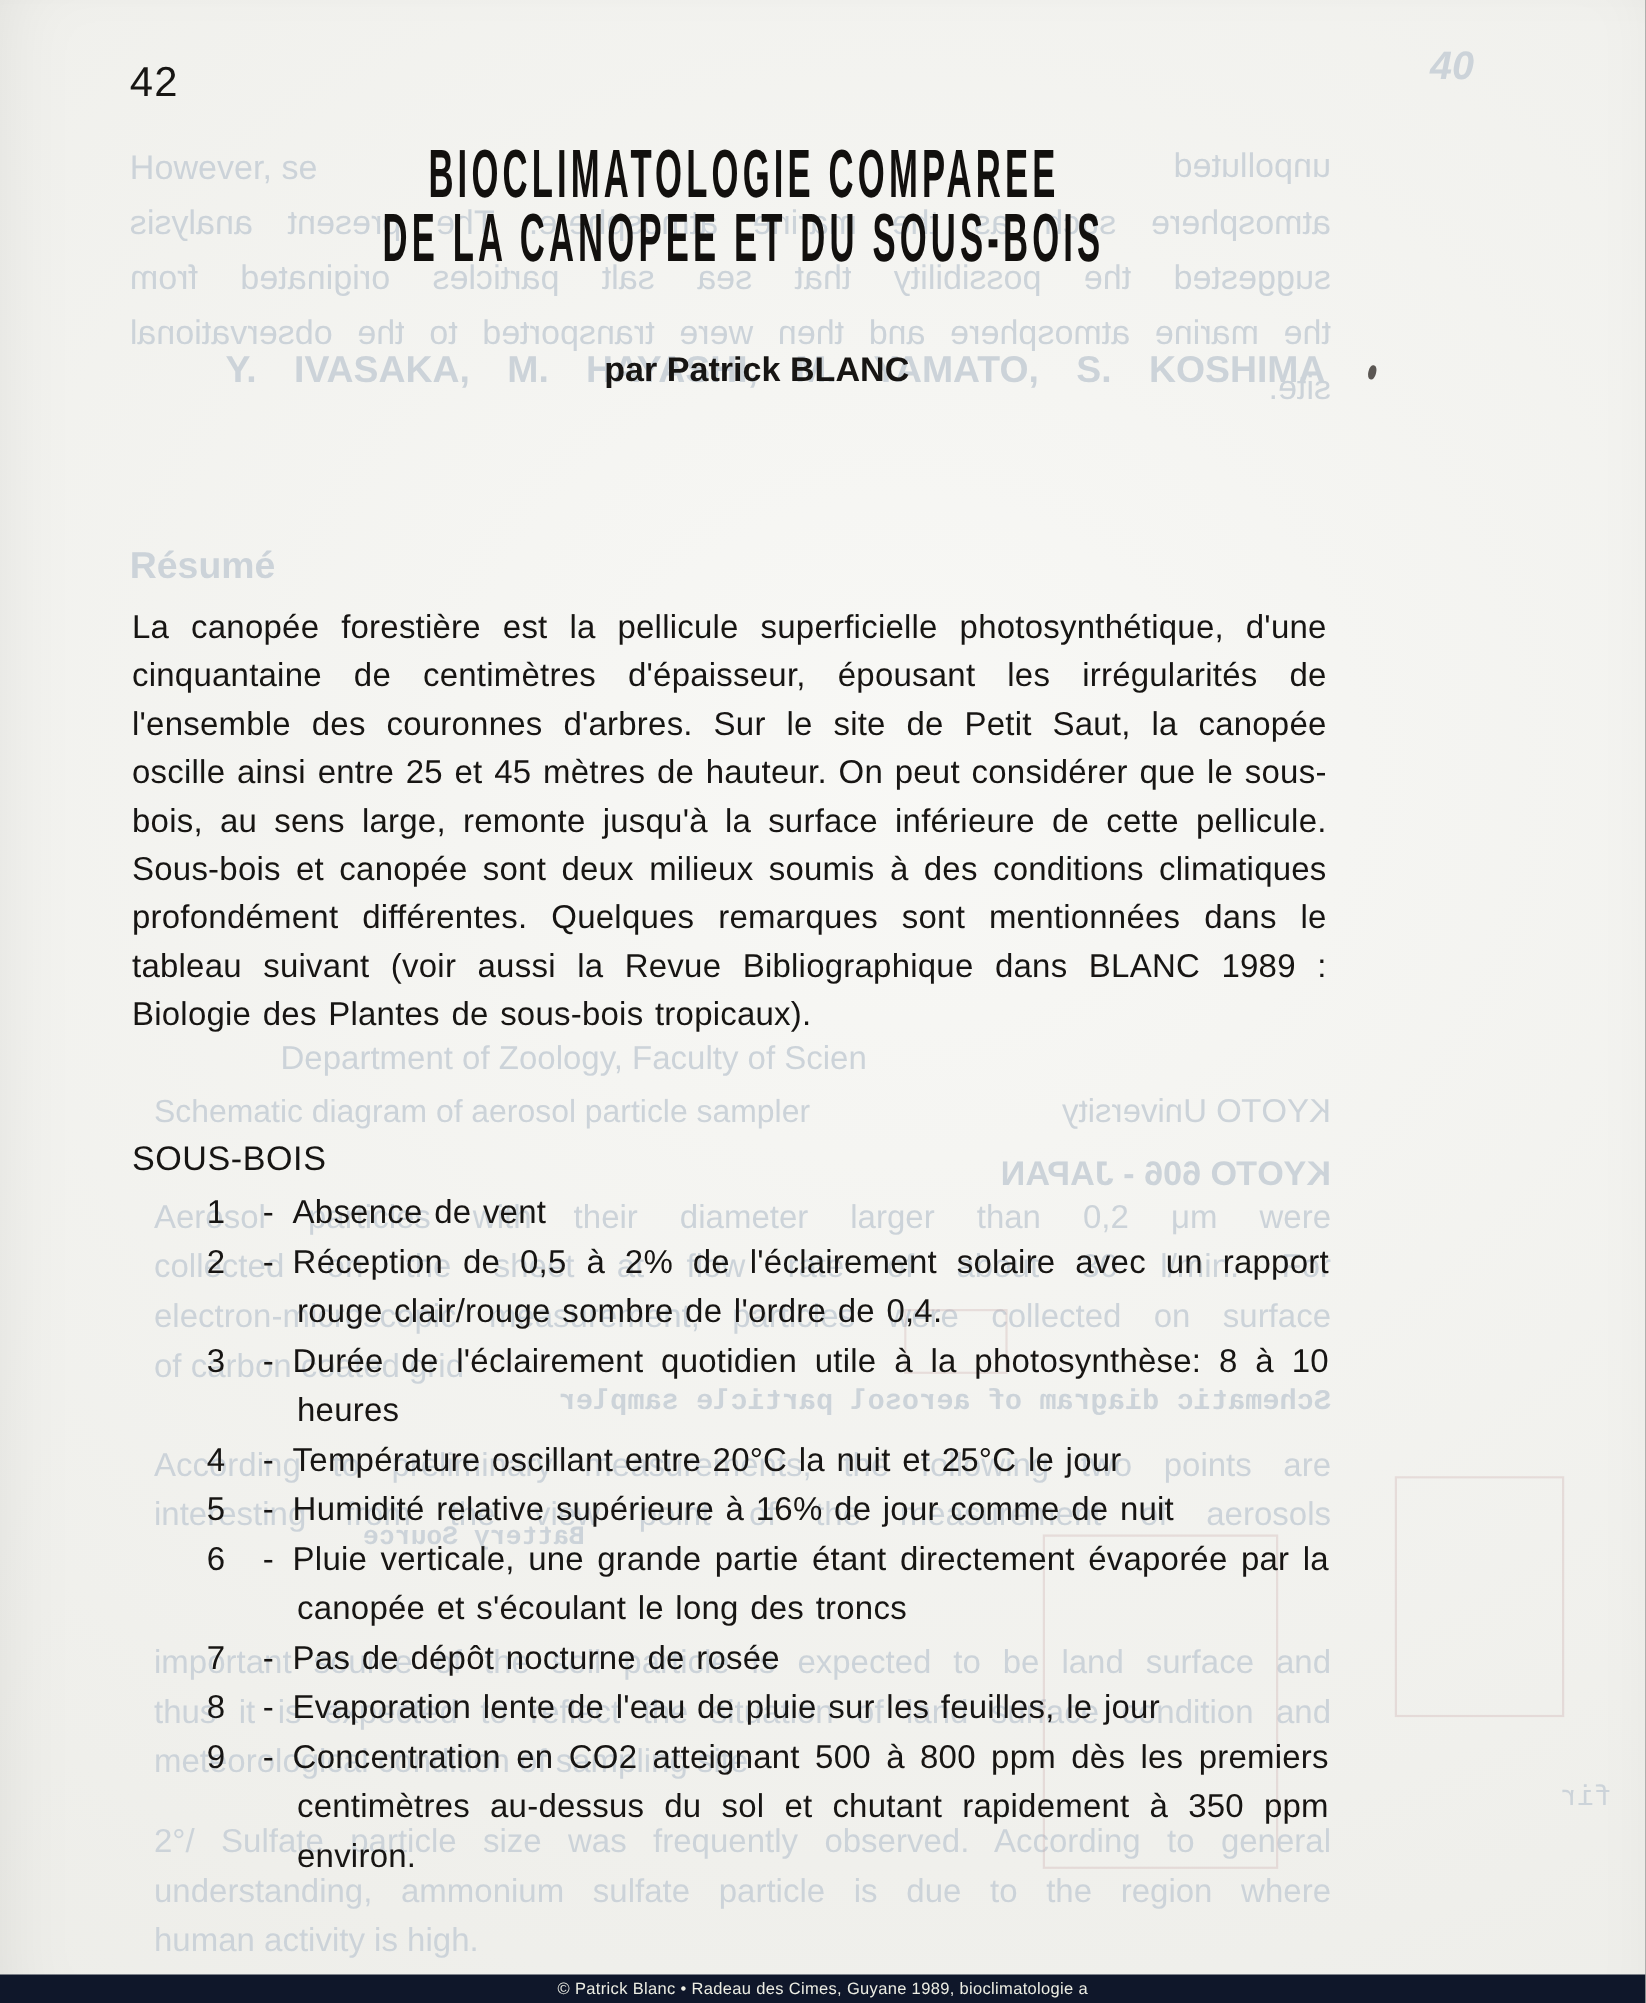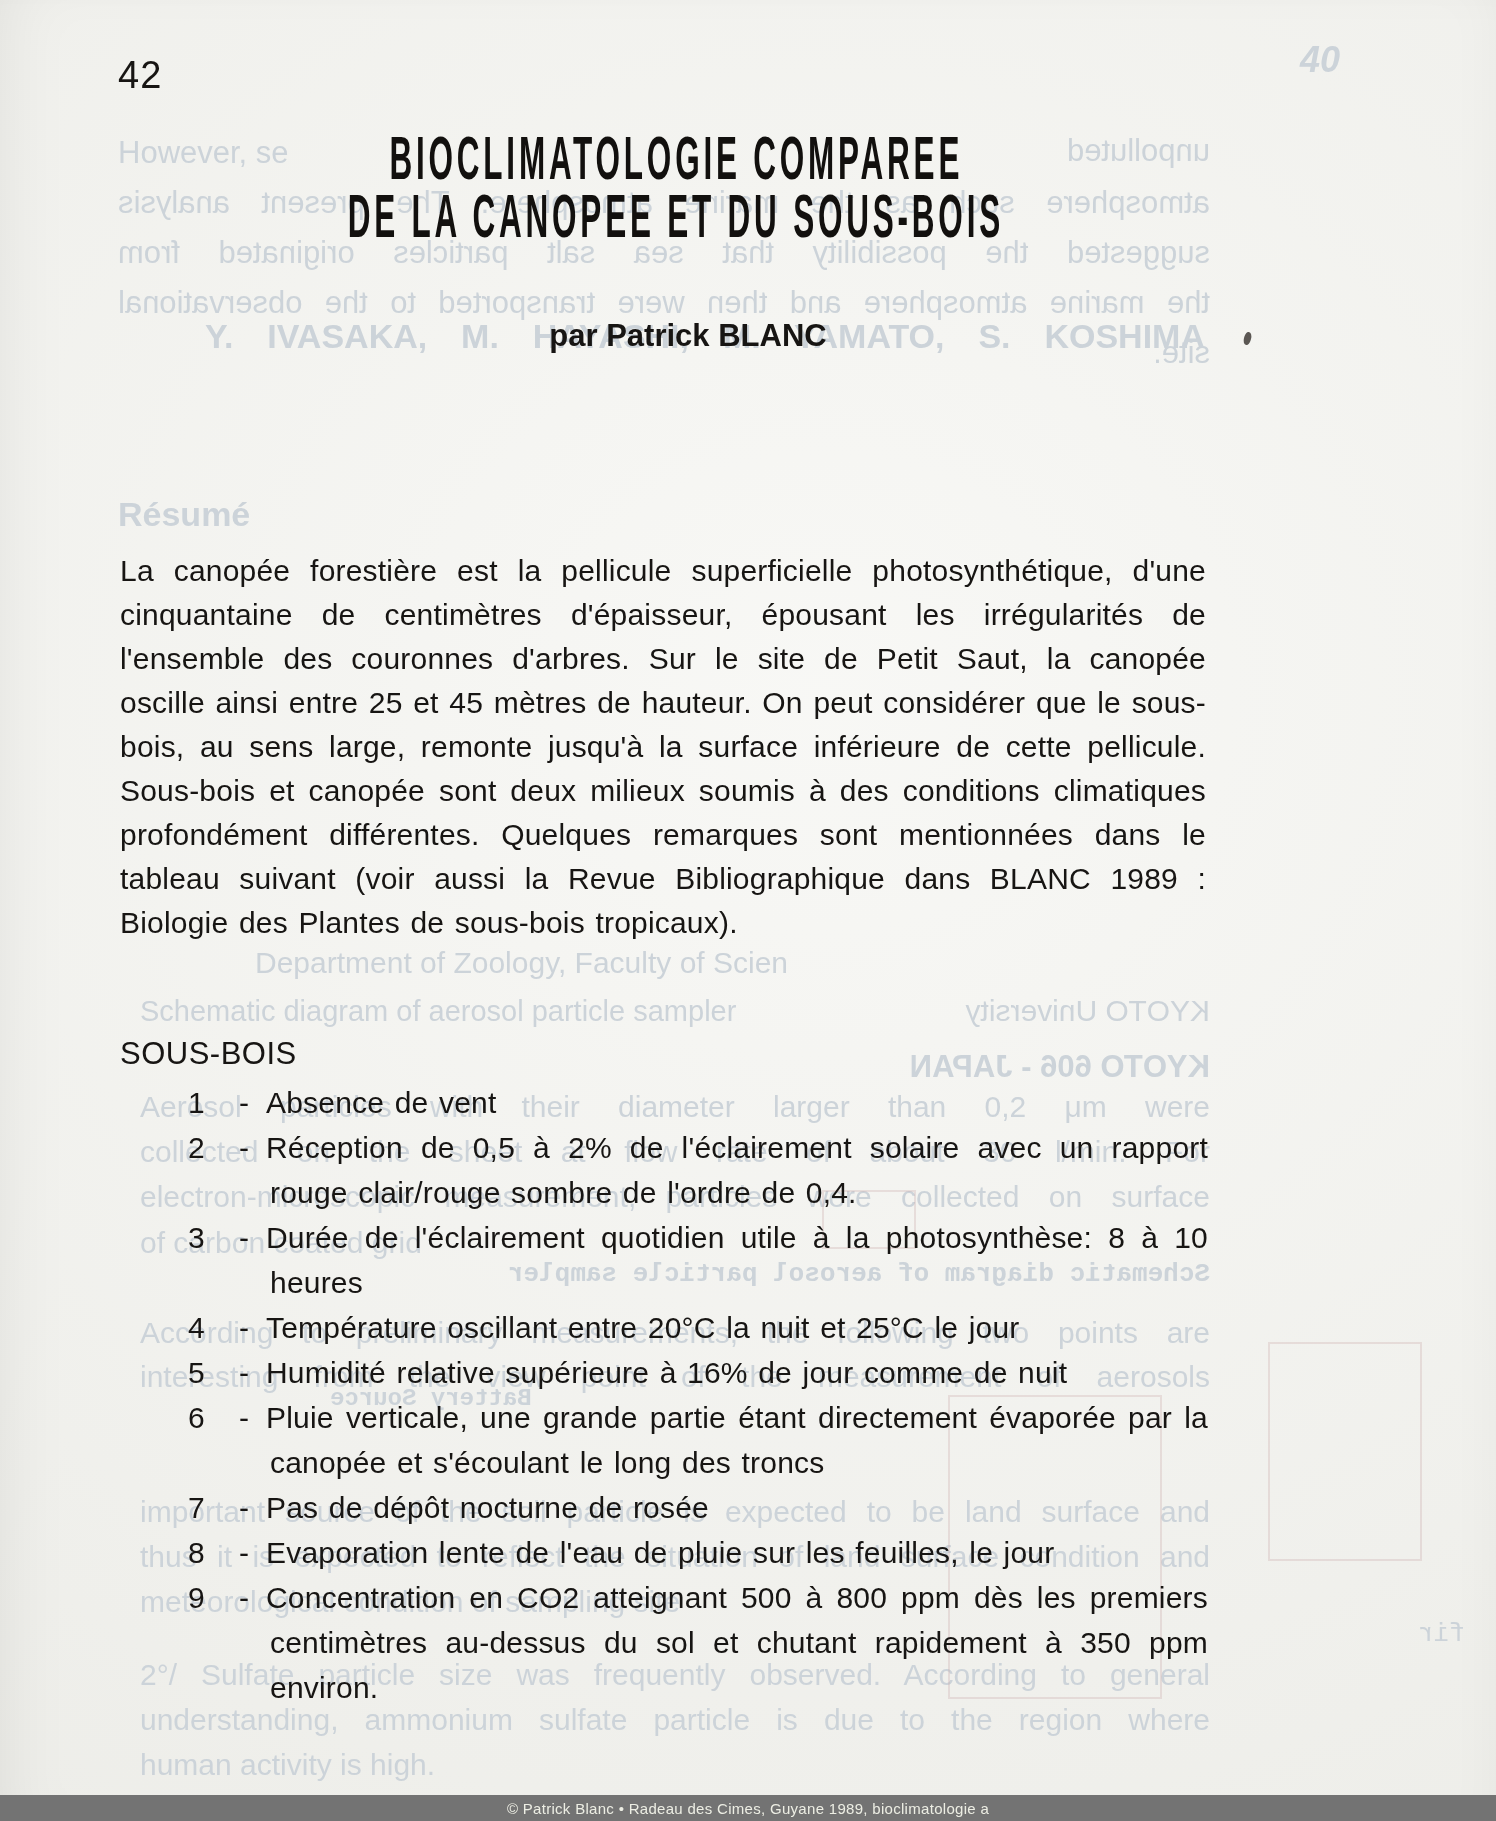--- a/index.html
+++ b/index.html
@@ -57,21 +57,21 @@
   }
   .li{padding-left:82px;text-indent:-82px;text-align:justify;}
   .li .num{display:inline-block;min-width:34px;text-indent:0;}
   .li .sep{display:inline-block;width:44px;text-align:center;text-indent:0;}
 
   .ink-speck{position:absolute;left:1244px;top:332px;width:7px;height:13px;
     background:#34302c;border-radius:45%;transform:rotate(14deg);opacity:.8;}
 
   .footer-bar{
     position:absolute;left:0;right:0;bottom:0;height:26px;
-    background:#737373;display:flex;align-items:center;justify-content:center;z-index:3;
+    background:#0f172a;display:flex;align-items:center;justify-content:center;z-index:3;
   }
   .footer-bar span{color:#edeee4;font-size:15px;letter-spacing:.3px;}
 </style>
 </head>
 <body>
 
 <div class="page">
 
   <div class="ghost-layer">
       <div class="g" style="left: 118px; top: 136px; font-size: 31px;">However,  se</div>

